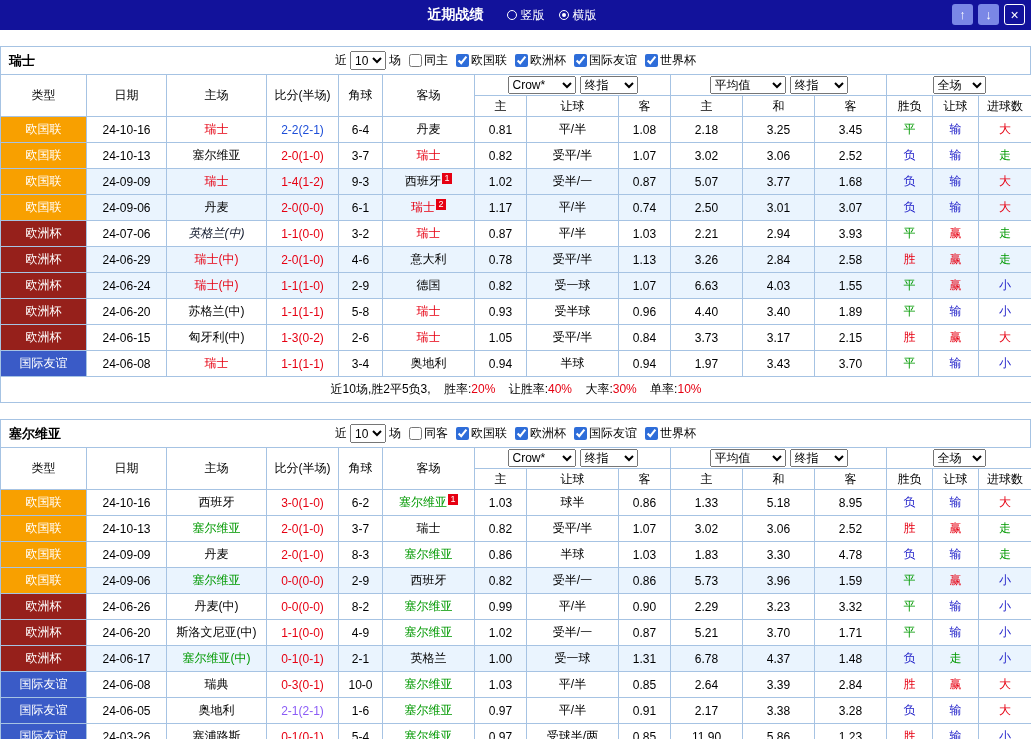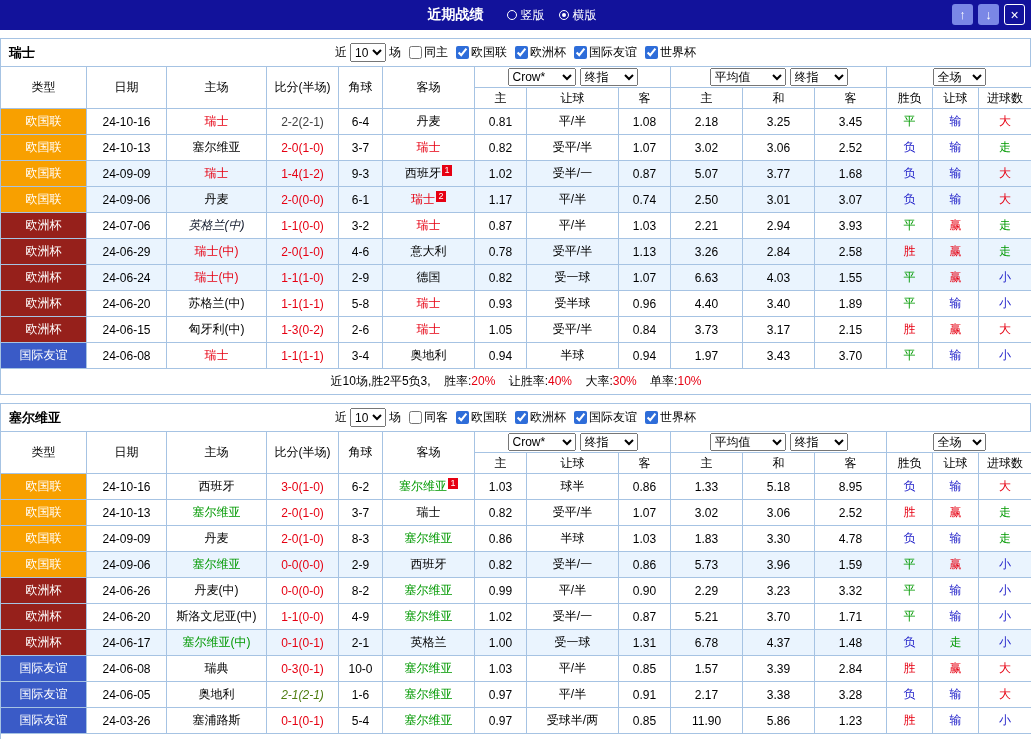--- a/index.html
+++ b/index.html
@@ -35,21 +35,21 @@
   }
   .tb-btns { position: absolute; right: 6px; top: 4px; display: flex; gap: 5px; }
   .tb-btn {
     width: 21px; height: 21px; background: var(--c-btn, #7A87E6); color: #fff;
     display: flex; align-items: center; justify-content: center;
     font-size: 13px; cursor: pointer; border-radius: 3px;
   }
   .tb-close { background: var(--c-navy, #12129B); border: 1px solid #fff; font-size: 14px; }
 
   
-  .section { margin-top: 8px; }
+  .section { margin-top: 16px; }
   .section-bar {
     height: 28px; border: 1px solid var(--c-grid, #A6C3E3); border-bottom: none;
     display: flex; align-items: center; justify-content: center; position: relative;
     background: #fff;
   }
   .team-name { position: absolute; left: 8px; font-weight: bold; font-size: 13px; }
   .filters { display: flex; align-items: center; }
   .filters select { height: 19px; font-size: 12px; margin: 0 3px; }
   .filters label { display: inline-flex; align-items: center; margin-left: 8px; cursor: pointer; }
   .filters input[type=checkbox] { width: 13px; height: 13px; accent-color: #2E6DD9; margin: 0 2px 0 0; }
@@ -174,21 +174,21 @@
           <th>胜负</th>
           <th>让球</th>
           <th>进球数</th>
         </tr>
       </thead>
       <tbody>
           <tr>
             <td class="type-cell" style="background: rgb(248, 160, 0);">欧国联</td>
             <td>24-10-16</td>
             <td><span><span style="color: rgb(230, 0, 18);">瑞士</span></span></td>
-            <td style="color: #404040;">2-2(2-1)</td>
+            <td style="color: #1d4ed8;">2-2(2-1)</td>
             <td>6-4</td>
             <td><span><span style="color: rgb(0, 0, 0);">丹麦</span></span></td>
             <td>0.81</td>
             <td>平/半</td>
             <td>1.08</td>
             <td>2.18</td>
             <td>3.25</td>
             <td>3.45</td>
             <td style="color: rgb(0, 153, 0);">平</td>
             <td style="color: rgb(28, 28, 200);">输</td>
@@ -562,32 +562,32 @@
           <tr>
             <td class="type-cell" style="background: rgb(58, 91, 199);">国际友谊</td>
             <td>24-06-08</td>
             <td><span><span style="color: rgb(0, 0, 0);">瑞典</span></span></td>
             <td style="color: rgb(230, 0, 18);">0-3(0-1)</td>
             <td>10-0</td>
             <td><span><span style="color: rgb(0, 153, 0);">塞尔维亚</span></span></td>
             <td>1.03</td>
             <td>平/半</td>
             <td>0.85</td>
-            <td>1.57</td>
+            <td>2.64</td>
             <td>3.39</td>
             <td>2.84</td>
             <td style="color: rgb(230, 0, 18);">胜</td>
             <td style="color: rgb(230, 0, 18);">赢</td>
             <td style="color: rgb(230, 0, 18);">大</td>
           </tr>
           <tr>
             <td class="type-cell" style="background: rgb(58, 91, 199);">国际友谊</td>
             <td>24-06-05</td>
             <td><span><span style="color: rgb(0, 0, 0);">奥地利</span></span></td>
-            <td style="color: #4d7c0f; font-style: italic;">2-1(2-1)</td>
+            <td style="color: #8b5cf6;">2-1(2-1)</td>
             <td>1-6</td>
             <td><span><span style="color: rgb(0, 153, 0);">塞尔维亚</span></span></td>
             <td>0.97</td>
             <td>平/半</td>
             <td>0.91</td>
             <td>2.17</td>
             <td>3.38</td>
             <td>3.28</td>
             <td style="color: rgb(28, 28, 200);">负</td>
             <td style="color: rgb(28, 28, 200);">输</td>

